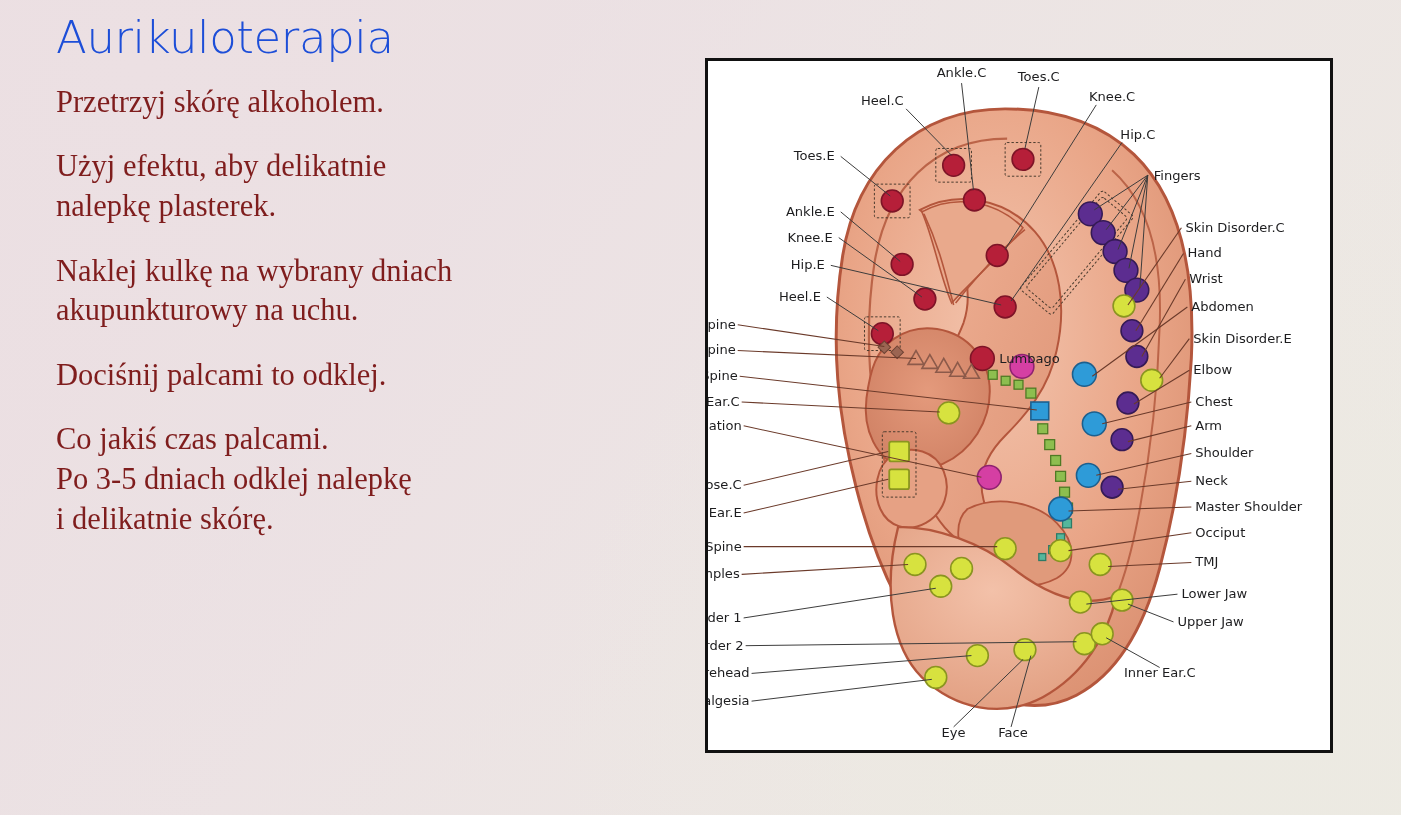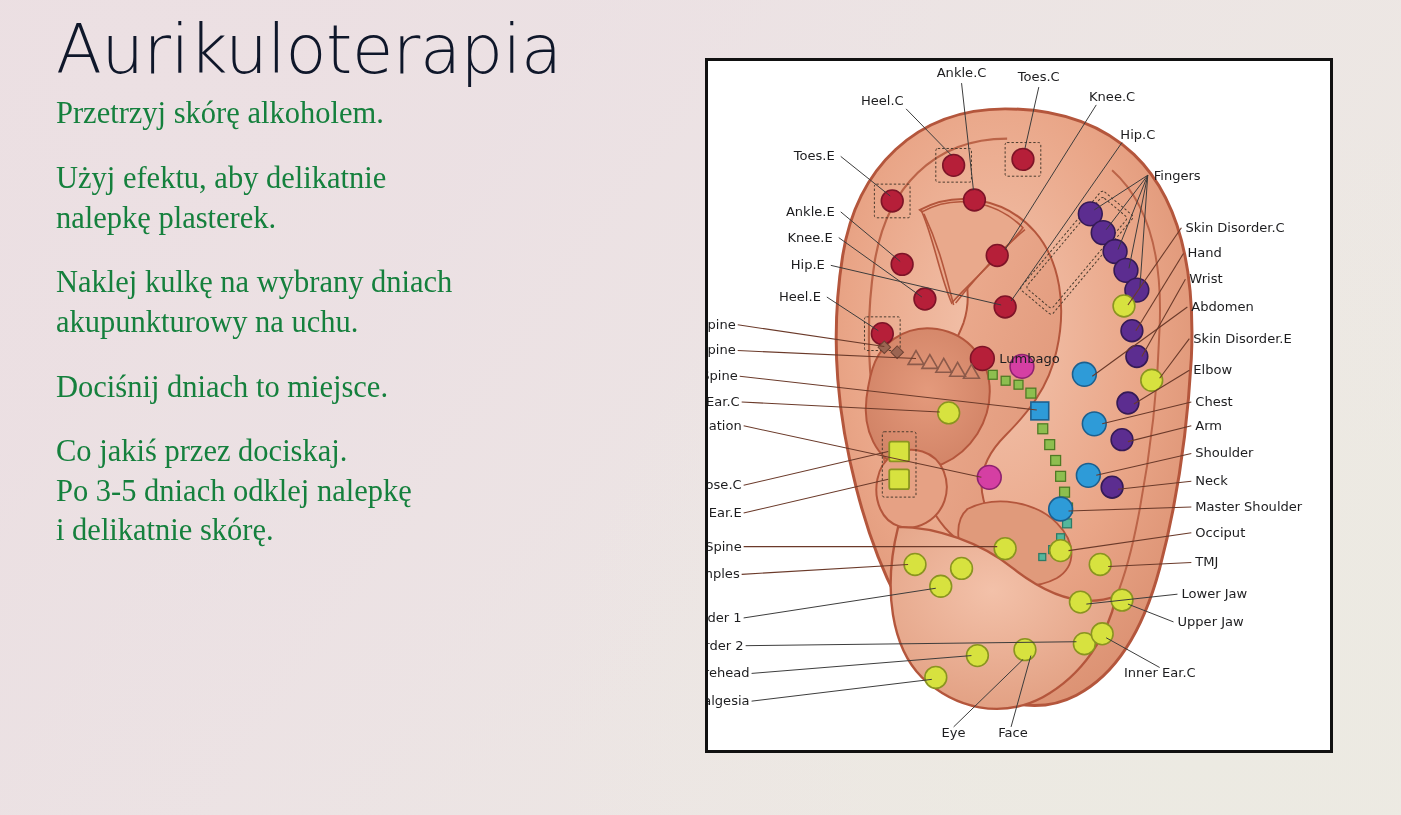--- a/index.html
+++ b/index.html
@@ -21,31 +21,31 @@
   }
   #slide{position:absolute;inset:0;z-index:1;}
 
   
   #text-col{
     position:absolute;left:56px;top:14px;width:600px;
   }
   #page-title{
     font-family:"DejaVu Sans","Liberation Sans",sans-serif;
     font-weight:300;
-    font-size:67px;
+    font-size:45px;
     line-height:1.08;
-    color:#0f172a;
+    color:#1d4ed8;
     letter-spacing:-0.4px;
-    margin:0 0 8px 0;
+    margin:0 0 20px 0;
   }
   .para{
     font-family:"Liberation Serif","DejaVu Serif",serif;
     font-size:30.5px;
     line-height:1.30;
-    color:#15803d;
+    color:#7f1d1d;
     margin:0 0 25px 0;
     max-width:560px;
   }
   .para .ln{display:block;}
 
   
   #diagram-frame{
     position:absolute;left:705px;top:58px;width:628px;height:695px;
     background:#ffffff;
     border:3px solid #111111;
@@ -84,26 +84,26 @@
       <span class="ln">Użyj efektu, aby delikatnie</span>
       <span class="ln">nalepkę plasterek.</span>
     </p>
 
     <p class="para">
       <span class="ln">Naklej kulkę na wybrany dniach</span>
       <span class="ln">akupunkturowy na uchu.</span>
     </p>
 
     <p class="para">
-      <span class="ln">Dociśnij dniach to miejsce.</span>
-    </p>
-
-
-    <p class="para">
-      <span class="ln">Co jakiś przez dociskaj.</span>
+      <span class="ln">Dociśnij palcami to odklej.</span>
+    </p>
+
+
+    <p class="para">
+      <span class="ln">Co jakiś czas palcami.</span>
       <span class="ln">Po 3-5 dniach odklej nalepkę</span>
       <span class="ln">i delikatnie skórę.</span>
     </p>
   </div>
 
   <div id="diagram-frame">
     <svg id="ear-svg" viewBox="0 0 628 695">
       <defs>
         <radialGradient id="gHelix" cx="45%" cy="38%" r="70%">
           <stop offset="0%" stop-color="#f3c4ad"></stop>

